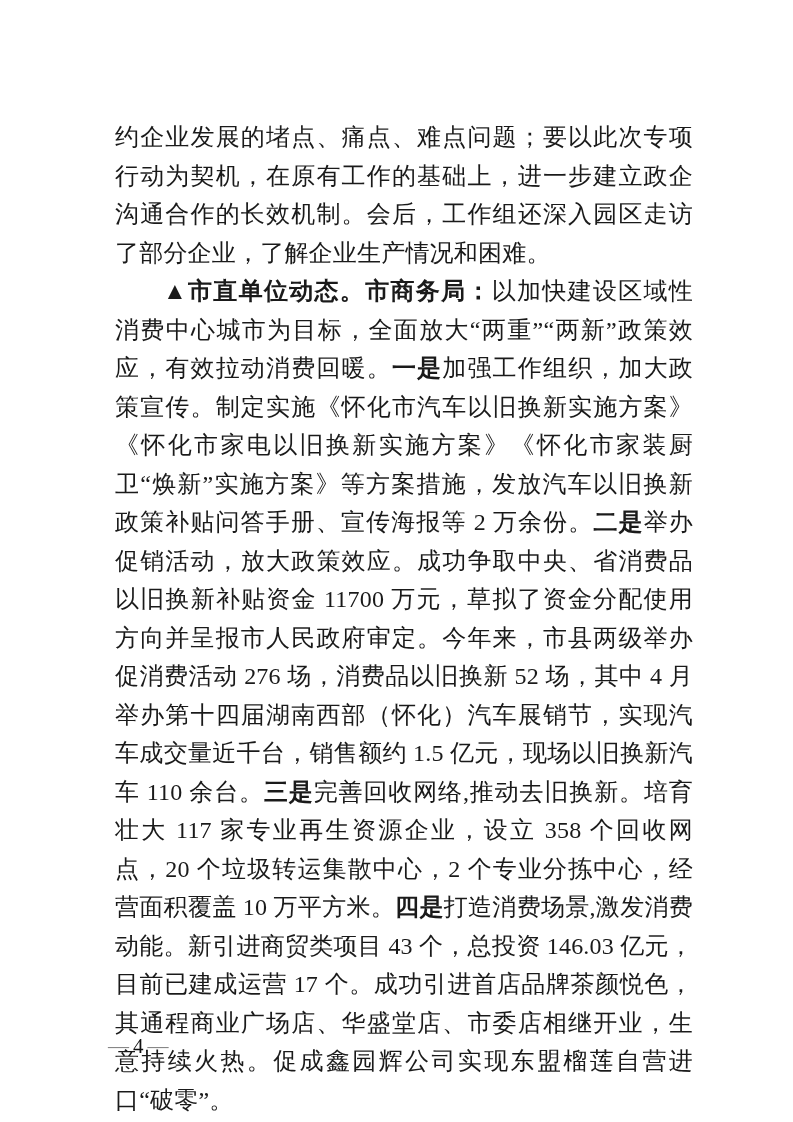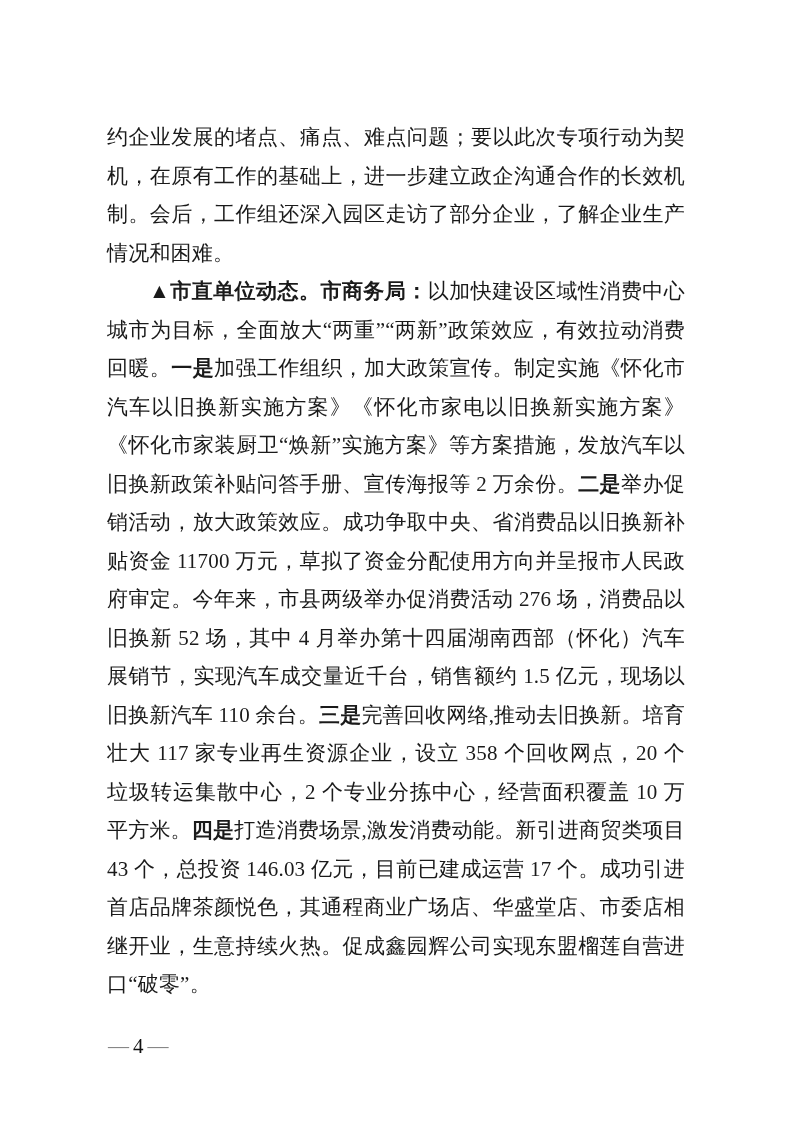--- a/index.html
+++ b/index.html
@@ -10,24 +10,24 @@
   .page {
     position: relative;
     width: 793px;
     height: 1122px;
     background: #ffffff;
     overflow: hidden;
     font-family: "Liberation Serif", "DejaVu Serif", serif;
   }
   .doc-body {
     position: absolute;
-    left: 107px;
+    left: 115px;
     top: 118px;
     width: 578px;
-    font-size: 21px;
+    font-size: 24px;
     line-height: 38.5px;
     color: #1a1a1a;
     text-align: justify;
     letter-spacing: 0.2px;
   }
   .doc-body p {
     margin: 0;
     padding: 0;
   }
   .doc-body p.indent {

